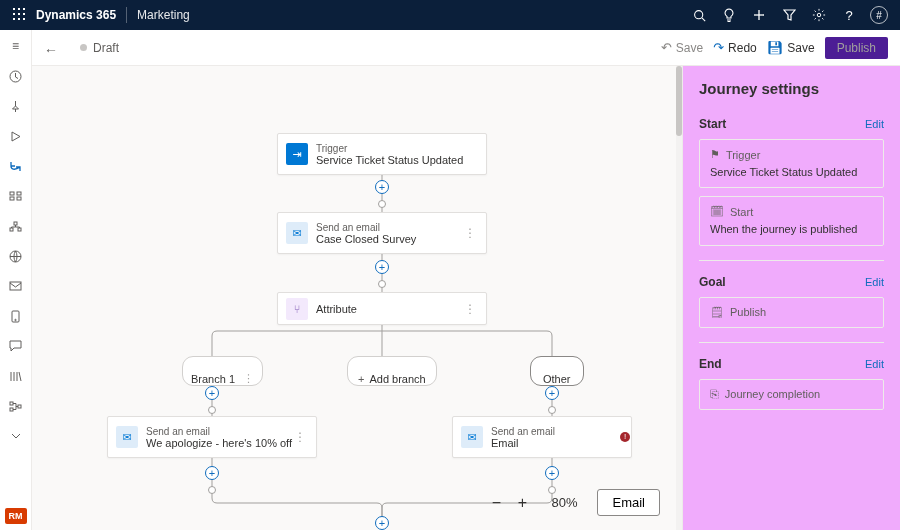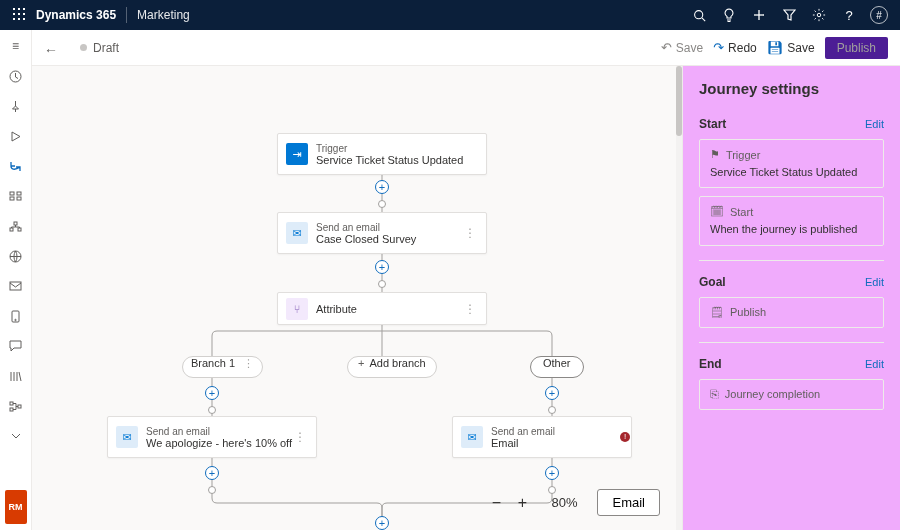--- a/index.html
+++ b/index.html
@@ -58,21 +58,21 @@
     flex-direction: column;
     align-items: center;
     gap: 14px;
     font-size: 12px;
     color: #605e5c;
     position: relative;
   }
   .leftnav .navicon { width: 20px; height: 16px; display:flex; align-items:center; justify-content:center; cursor:pointer; }
   .leftnav .spacer { flex: 1; }
   .rm-badge {
-    width: 22px; height: 34px; background: #d83b01; color: #fff;
+    width: 22px; height: 16px; background: #d83b01; color: #fff;
     font-size: 9px; font-weight: 600; display: flex; align-items: center; justify-content: center;
     border-radius: 2px; margin-bottom: 6px;
   }
 
   .workspace {
     flex: 1;
     display: flex;
     flex-direction: column;
   }
   .pagehead {
@@ -149,21 +149,21 @@
   .plus-circle {
     position:absolute; width:14px; height:14px; border:1px solid #0f6cbd; border-radius:50%;
     background:#fff; color:#0f6cbd; font-size:11px; line-height:12px; text-align:center;
     cursor:pointer;
   }
   .end-circle {
     position:absolute; width:8px; height:8px; border:1px solid #a19f9d; border-radius:50%; background:#fff;
   }
   .pill {
     position:absolute; border:1px solid #8a8886; border-radius:11px; background:#fff;
-    height:22px; display:flex; align-items:flex-start; font-size:11px; color:var(--text);
+    height:30px; display:flex; align-items:flex-end; font-size:11px; color:var(--text);
   }
   .pill-light { border-color:#d2d0ce; }
 
   
   .rightpanel {
     width: 218px;
     border-left: 1px solid var(--panel-border);
     padding: 14px 16px 10px 16px;
     overflow: auto;
     background:#f0abfc;

